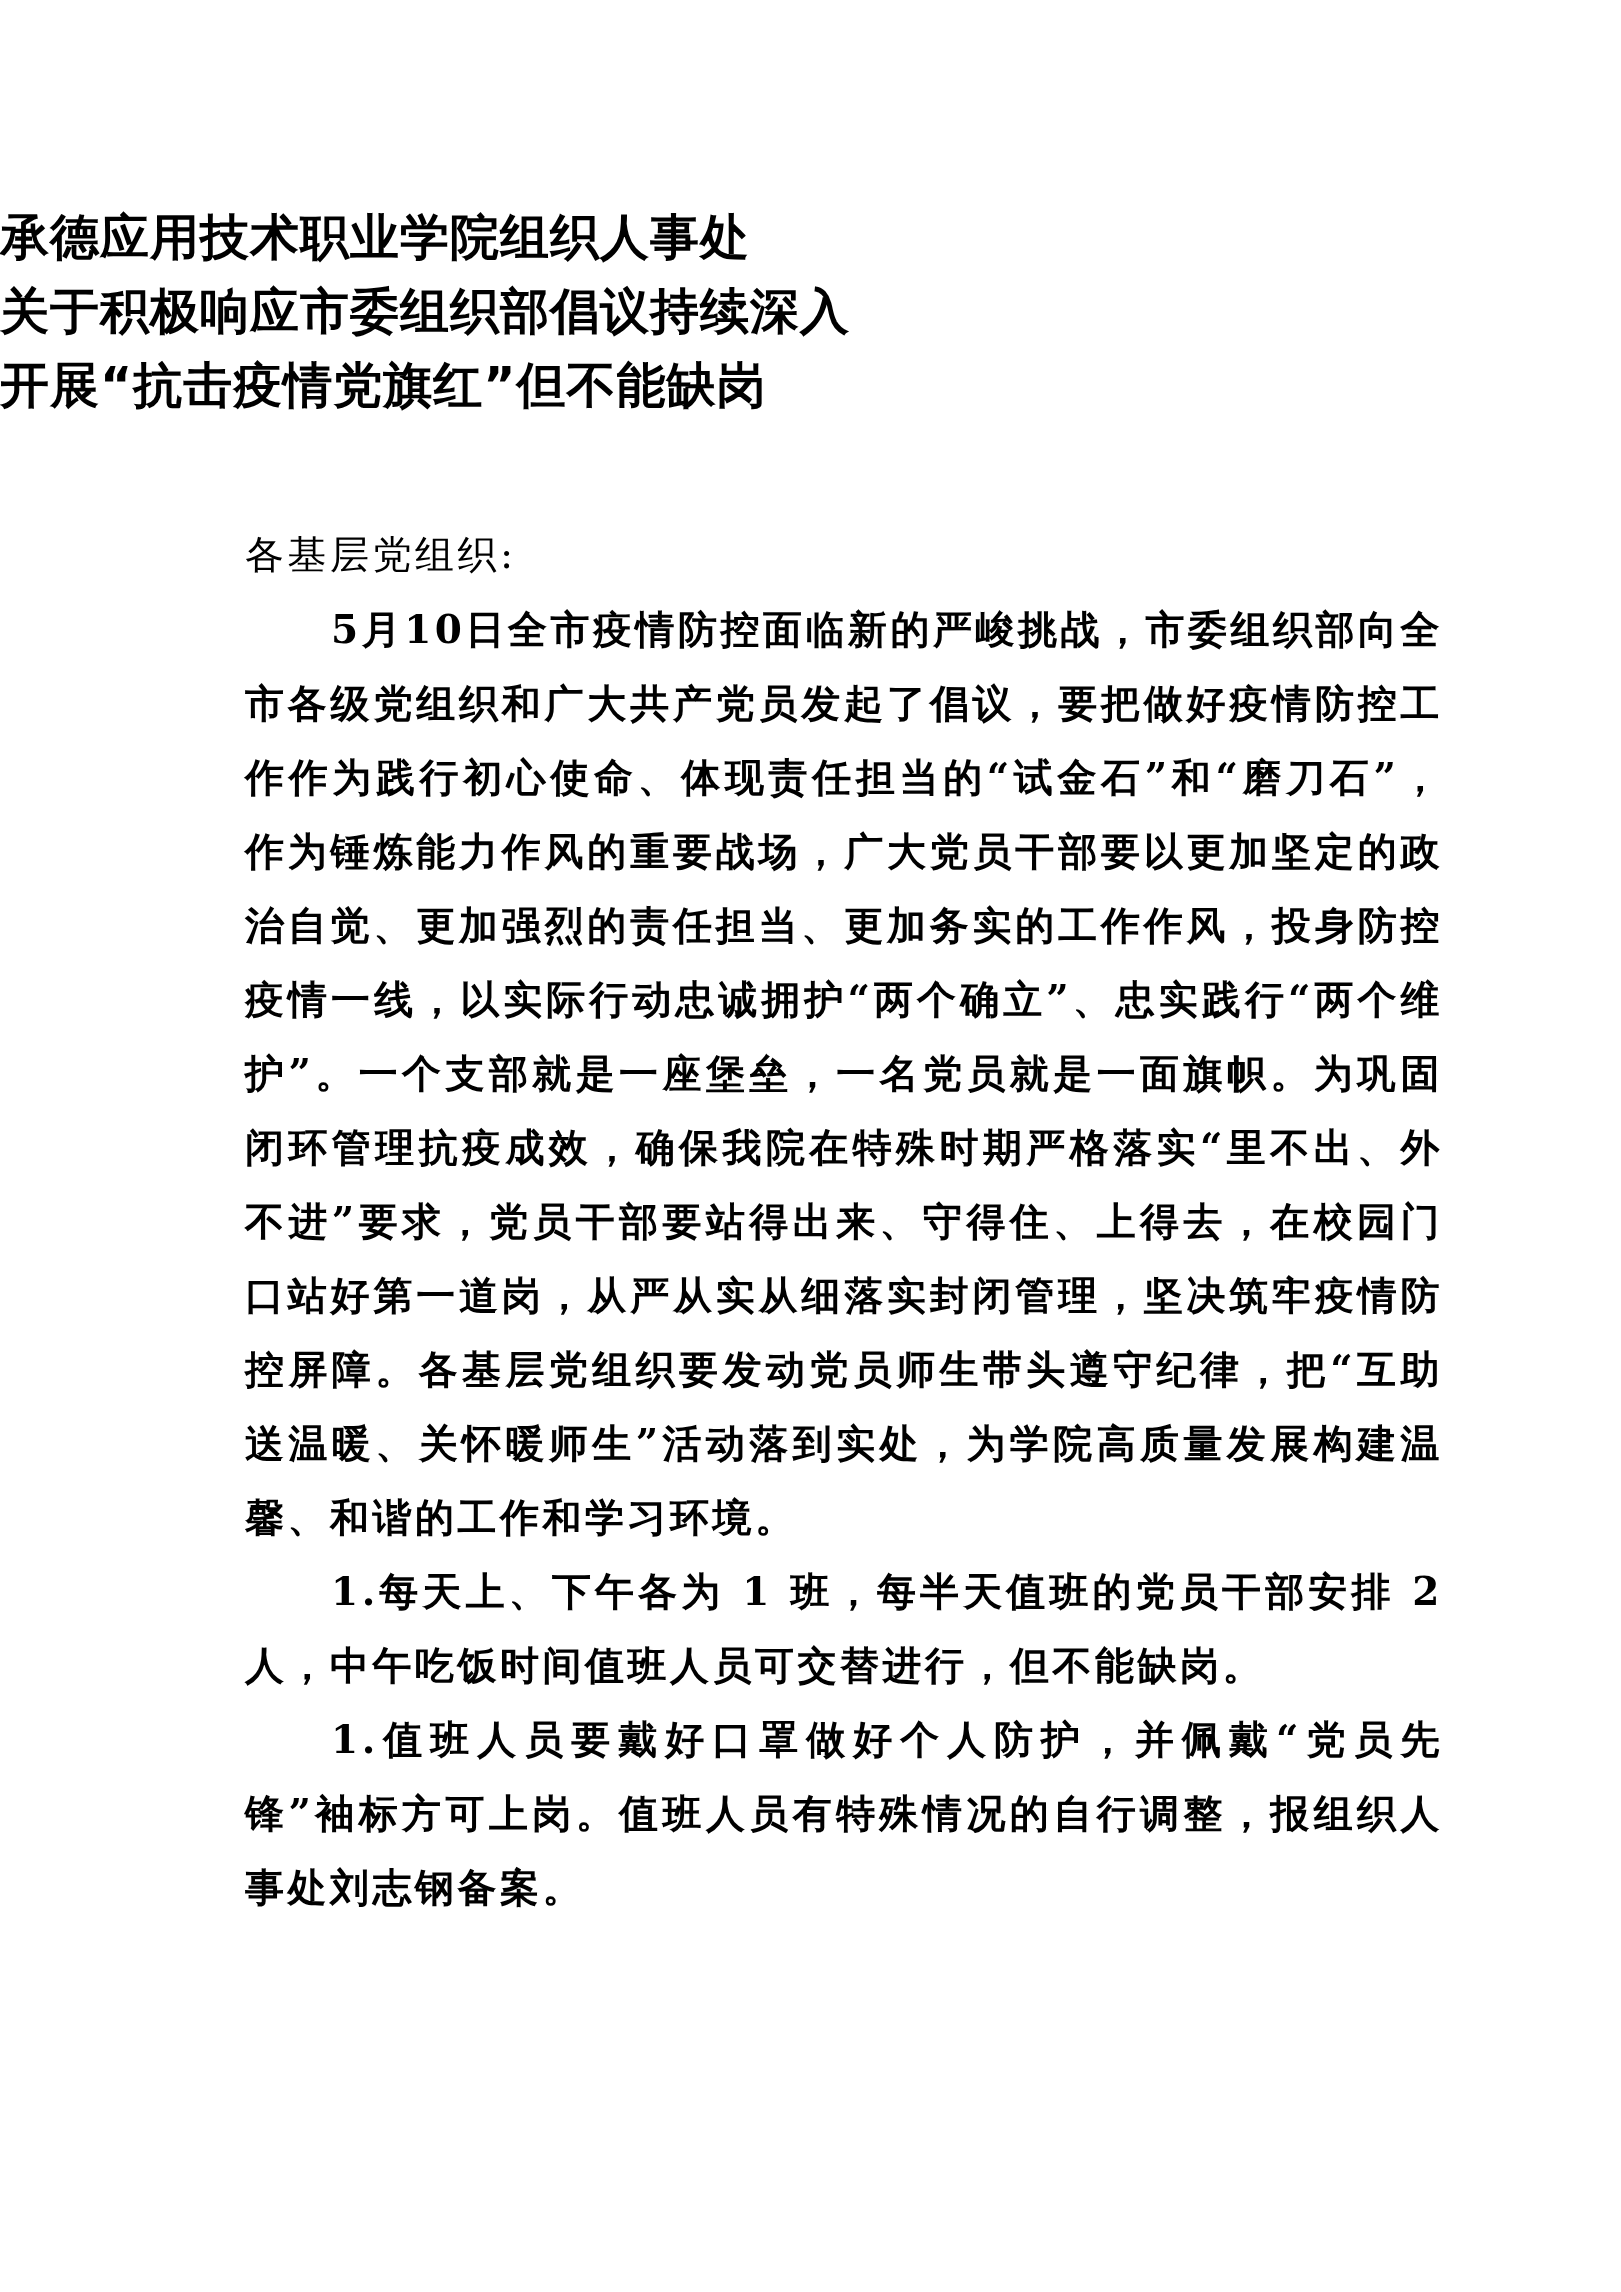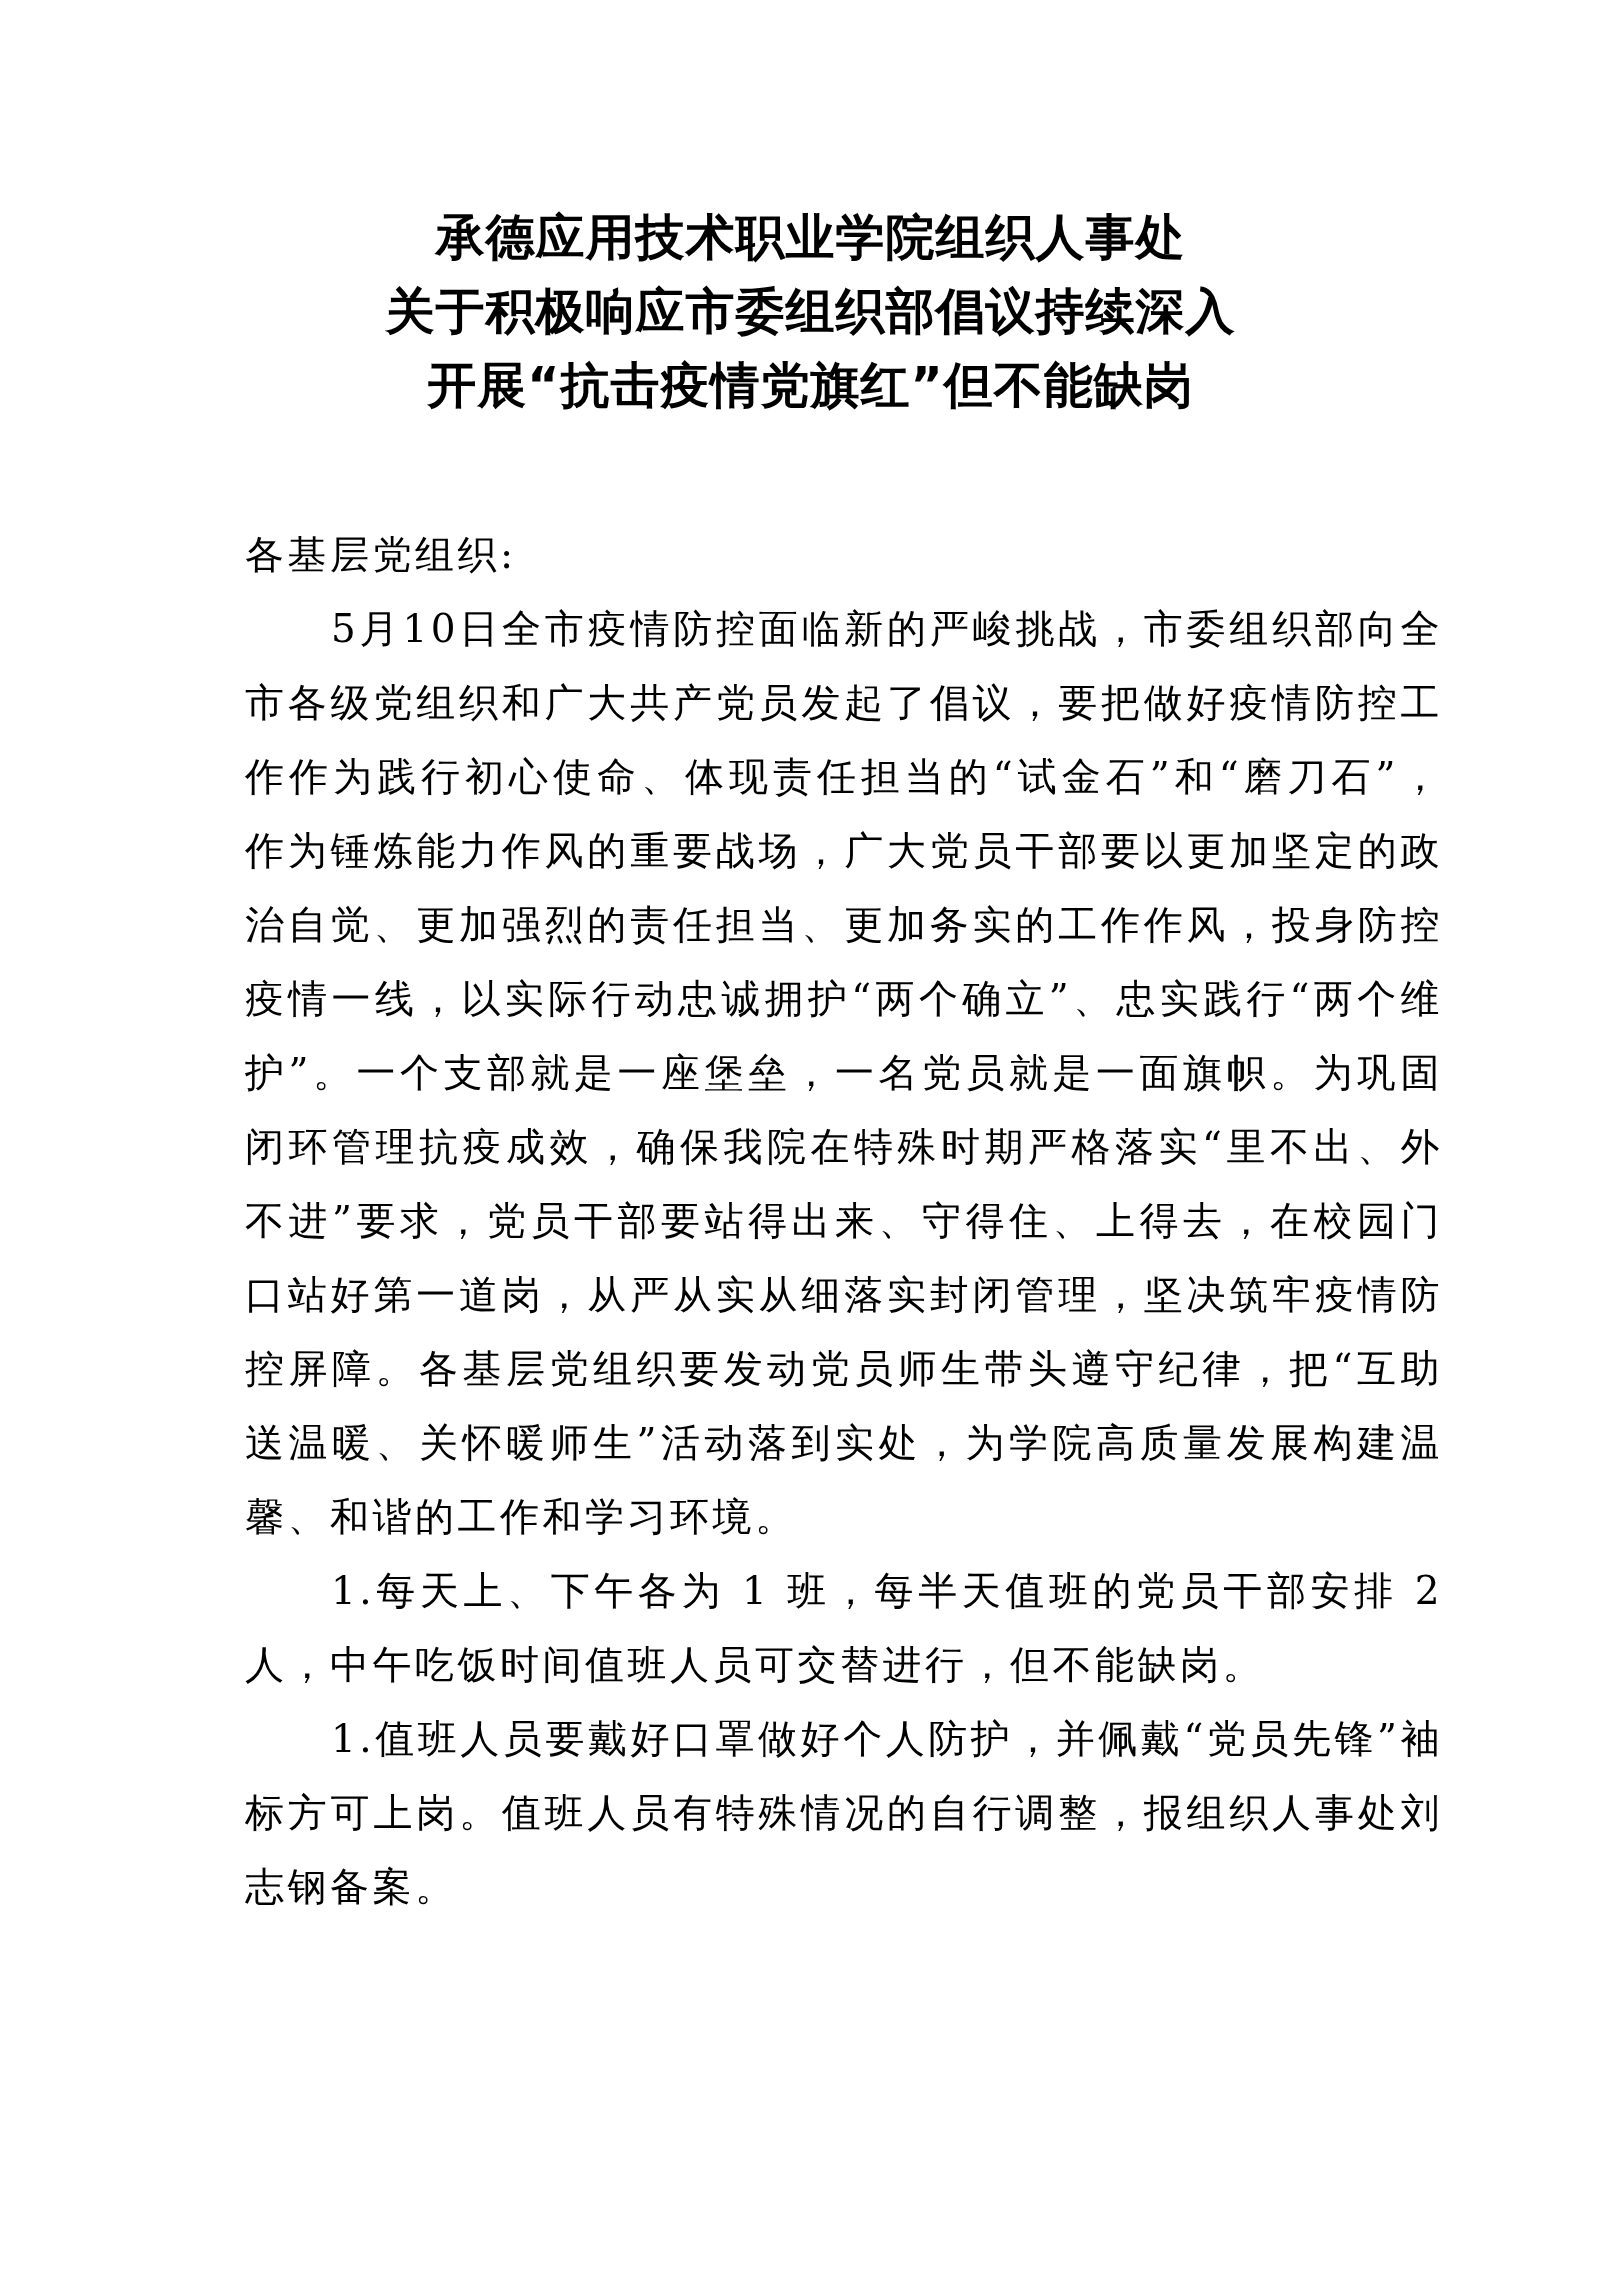--- a/index.html
+++ b/index.html
@@ -20,21 +20,20 @@
       top: 0;
       width: 1621px;
       height: 2293px;
       background: #ffffff;
     }
     .title-block {
       position: absolute;
       top: 201px;
       left: 0;
       width: 1621px;
-      text-align: center;
       font-family: "DejaVu Sans", sans-serif;
       font-weight: bold;
       font-size: 49px;
       line-height: 74px;
       letter-spacing: 1px;
     }
     .title-line {
       display: block;
       white-space: nowrap;
     }
@@ -46,20 +45,21 @@
       font-family: "DejaVu Serif", serif;
       font-size: 39px;
       line-height: 74px;
       letter-spacing: 3.5px;
       text-align: justify;
       margin-left: 27px;
     }
     .para {
       margin: 0;
       padding: 0;
+      font-weight: bold;
     }
     .indent {
       text-indent: 86px;
     }
     .salutation {
       margin: 0;
     }
   </style>
 </head>
 <body>

